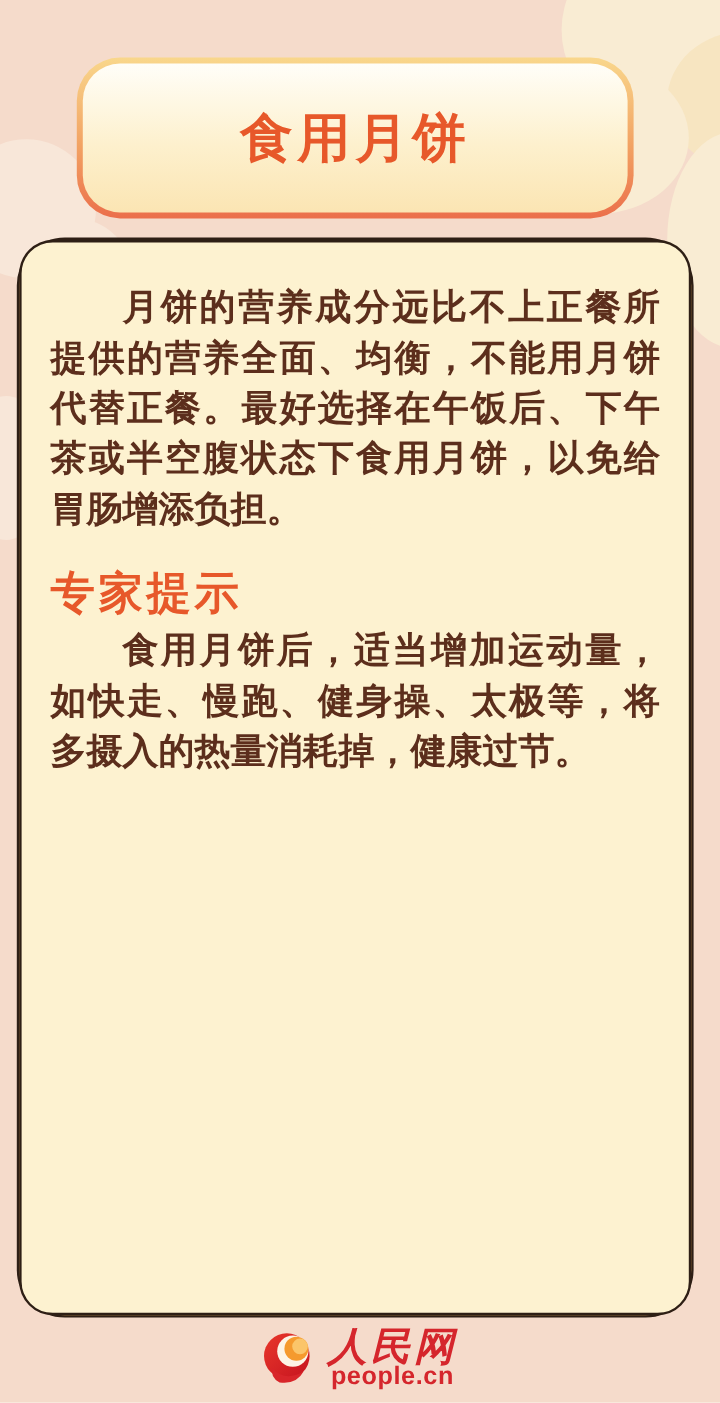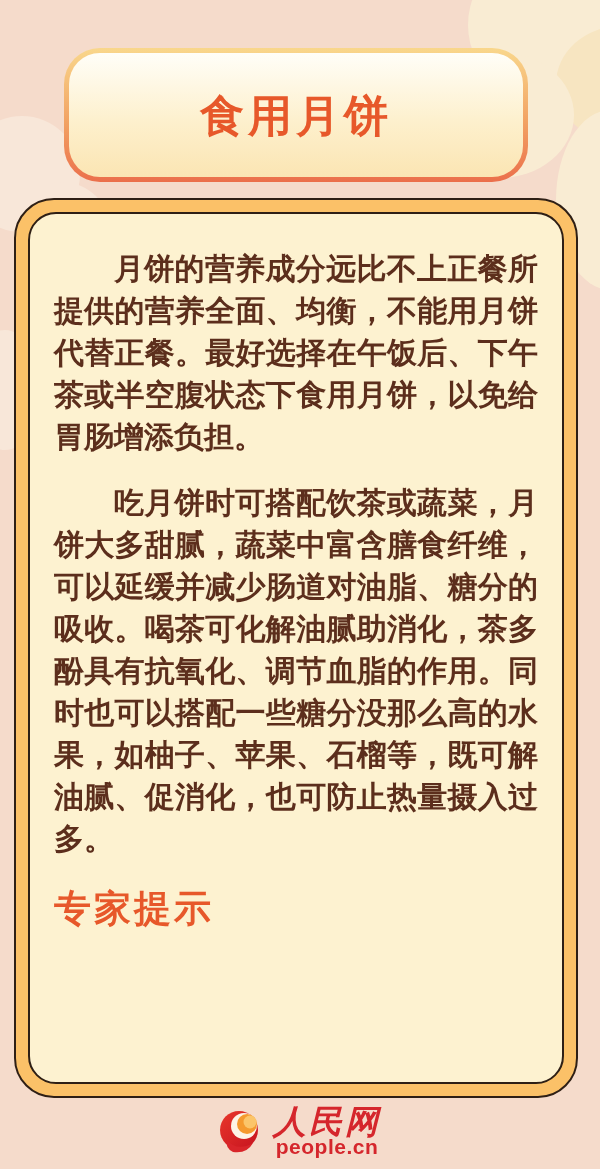--- a/index.html
+++ b/index.html
@@ -41,21 +41,20 @@
     line-height:59px;letter-spacing:4px;text-align:center;
   }
 
   
   .card{
     position:absolute;left:14px;top:198px;z-index:1;
     width:564px;height:900px;box-sizing:border-box;
     background:#fbc168;
     border:2px solid #2e1f15;
     border-radius:40px;
-    padding:12px;
   }
   .card-inner{
     width:100%;height:100%;box-sizing:border-box;
     background:#fdf2d0;
     border:2px solid #2e1f15;
     border-radius:28px;
     padding:34px 24px 20px 24px;
     overflow:hidden;
   }
   .para{
@@ -103,22 +102,22 @@
 
   <div class="banner-border">
     <div class="banner-inner">
       <div class="banner-title">食用月饼</div>
     </div>
   </div>
 
   <div class="card">
     <div class="card-inner">
       <p class="para">月饼的营养成分远比不上正餐所提供的营养全面、均衡，不能用月饼代替正餐。最好选择在午饭后、下午茶或半空腹状态下食用月饼，以免给胃肠增添负担。</p>
-      <p class="para">吃月饼时可搭配饮茶或蔬菜，月饼大多甜腻，蔬菜中富含膳食纤维，可以延缓并减少肠道对油脂、糖分的吸收。喝茶可化解油腻助消化，茶多酚具有抗氧化、调节血脂的作用。同时也可以搭配一些糖分没那么高的水果，如柚子、苹果、石榴等，既可解油腻、促消化，也可防止热量摄入过多。</p>
       <h2 class="tip-heading">专家提示</h2>
+      <p class="para">食用月饼后，适当增加运动量，如快走、慢跑、健身操、太极等，将多摄入的热量消耗掉，健康过节。</p>
     </div>
   </div>
 
   <div class="footer">
     <svg class="logo-icon" viewBox="0 0 44 48" aria-hidden="true">
       <defs>
         <linearGradient id="ball" x1="0" y1="0" x2="1" y2="1">
           <stop offset="0" stop-color="#e8372b"></stop>
           <stop offset="1" stop-color="#c6131f"></stop>
         </linearGradient>

